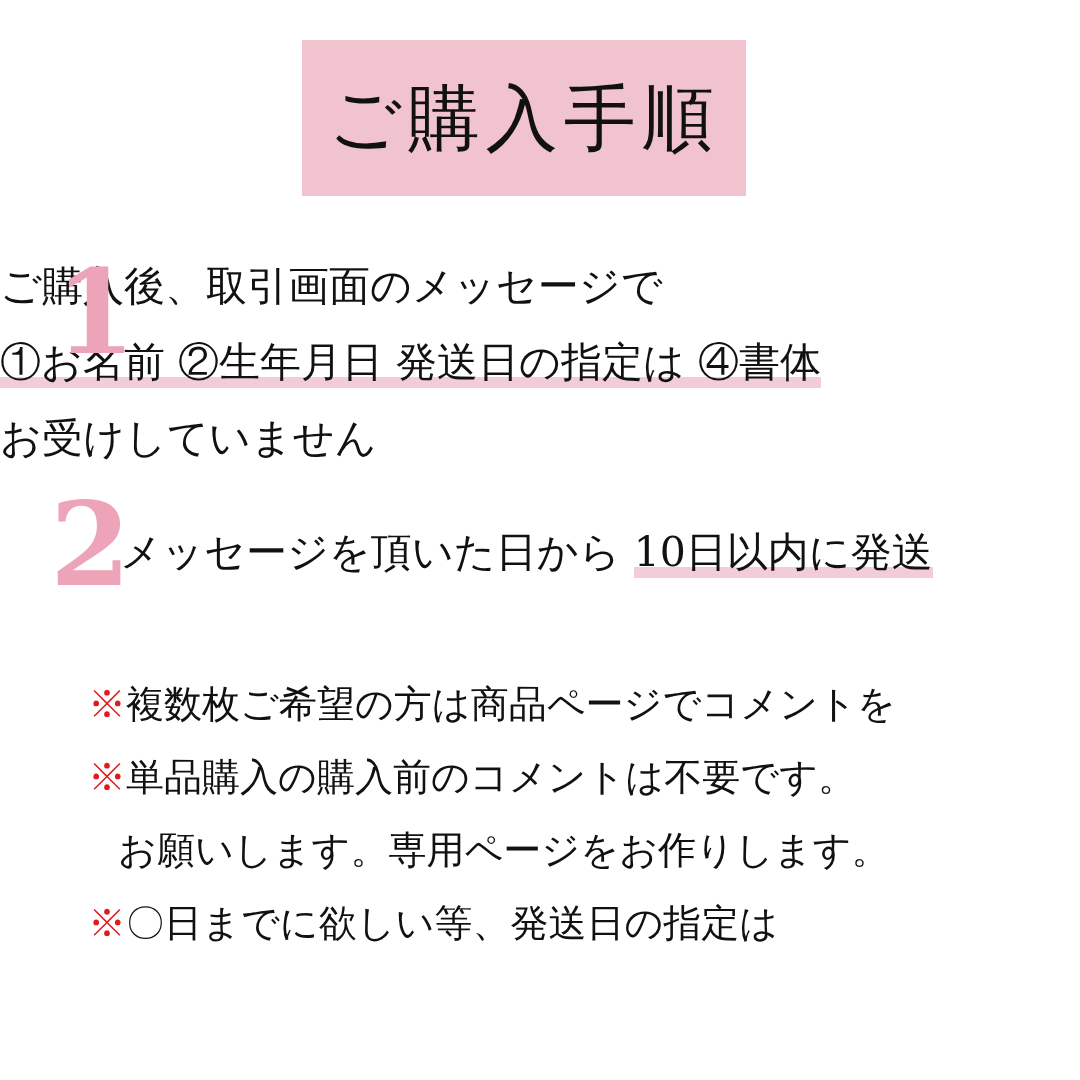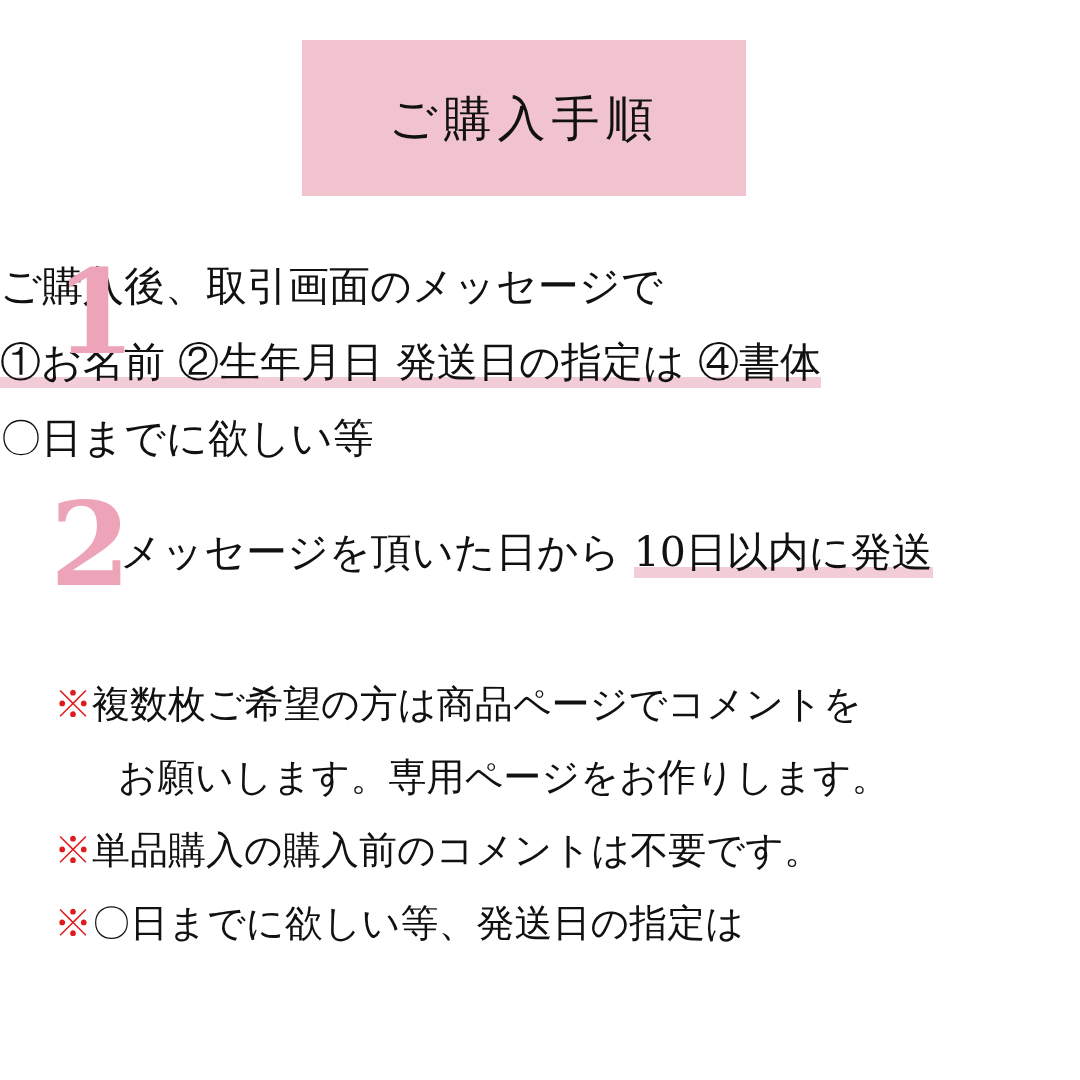--- a/index.html
+++ b/index.html
@@ -28,21 +28,21 @@
     left: 302px;
     top: 40px;
     width: 444px;
     height: 156px;
     background: #f0c3ce;
     display: flex;
     align-items: center;
     justify-content: center;
   }
   .header-title {
-    font-size: 48px;
+    font-size: 72px;
     line-height: 1;
     color: #111111;
     letter-spacing: 6px;
     font-weight: 400;
     white-space: nowrap;
   }
 
   
   .steps {
     position: absolute;
@@ -89,21 +89,21 @@
     position: absolute;
     left: 0;
     top: 668px;
     width: 1080px;
   }
   .note {
     font-size: 38px;
     line-height: 73px;
     white-space: nowrap;
     color: #111111;
-    padding-left: 54px;
+    padding-left: 88px;
   }
   .note-mark {
     color: #e01b1b;
     font-size: 38px;
   }
   .note-cont {
     padding-left: 118px;
   }
 </style>
 </head>
@@ -115,37 +115,37 @@
     <div class="header-title">ご購入手順</div>
   </div>
 
   <div class="steps">
 
     <div class="step step1">
       <div class="step-number">1</div>
       <div class="step-lines">
         <div>ご購入後、取引画面のメッセージで</div>
         <div><span class="hl">①お名前 ②生年月日 発送日の指定は ④書体</span></div>
-        <div>〇日までに欲しい等</div>
+        <div>お受けしていません</div>
       </div>
     </div>
 
     <div class="step step2">
       <div class="step-number">2</div>
       <div class="step-lines">
         <div><span>メッセージを頂いた日から </span><span class="hl">10日以内に発送</span></div>
       </div>
     </div>
 
   </div>
 
   <div class="notes">
 
     <div class="note"><span class="note-mark">※</span><span>複数枚ご希望の方は商品ページでコメントを</span></div>
+    <div class="note"><span class="note-mark">※</span><span>単品購入の購入前のコメントは不要です。</span></div>
+
     <div class="note note-cont">お願いします。専用ページをお作りします。</div>
-
-    <div class="note"><span class="note-mark">※</span><span>単品購入の購入前のコメントは不要です。</span></div>
 
     <div class="note"><span class="note-mark">※</span><span>〇日までに欲しい等、発送日の指定は</span></div>
 
   </div>
 
 </div>
 
 </body></html>

